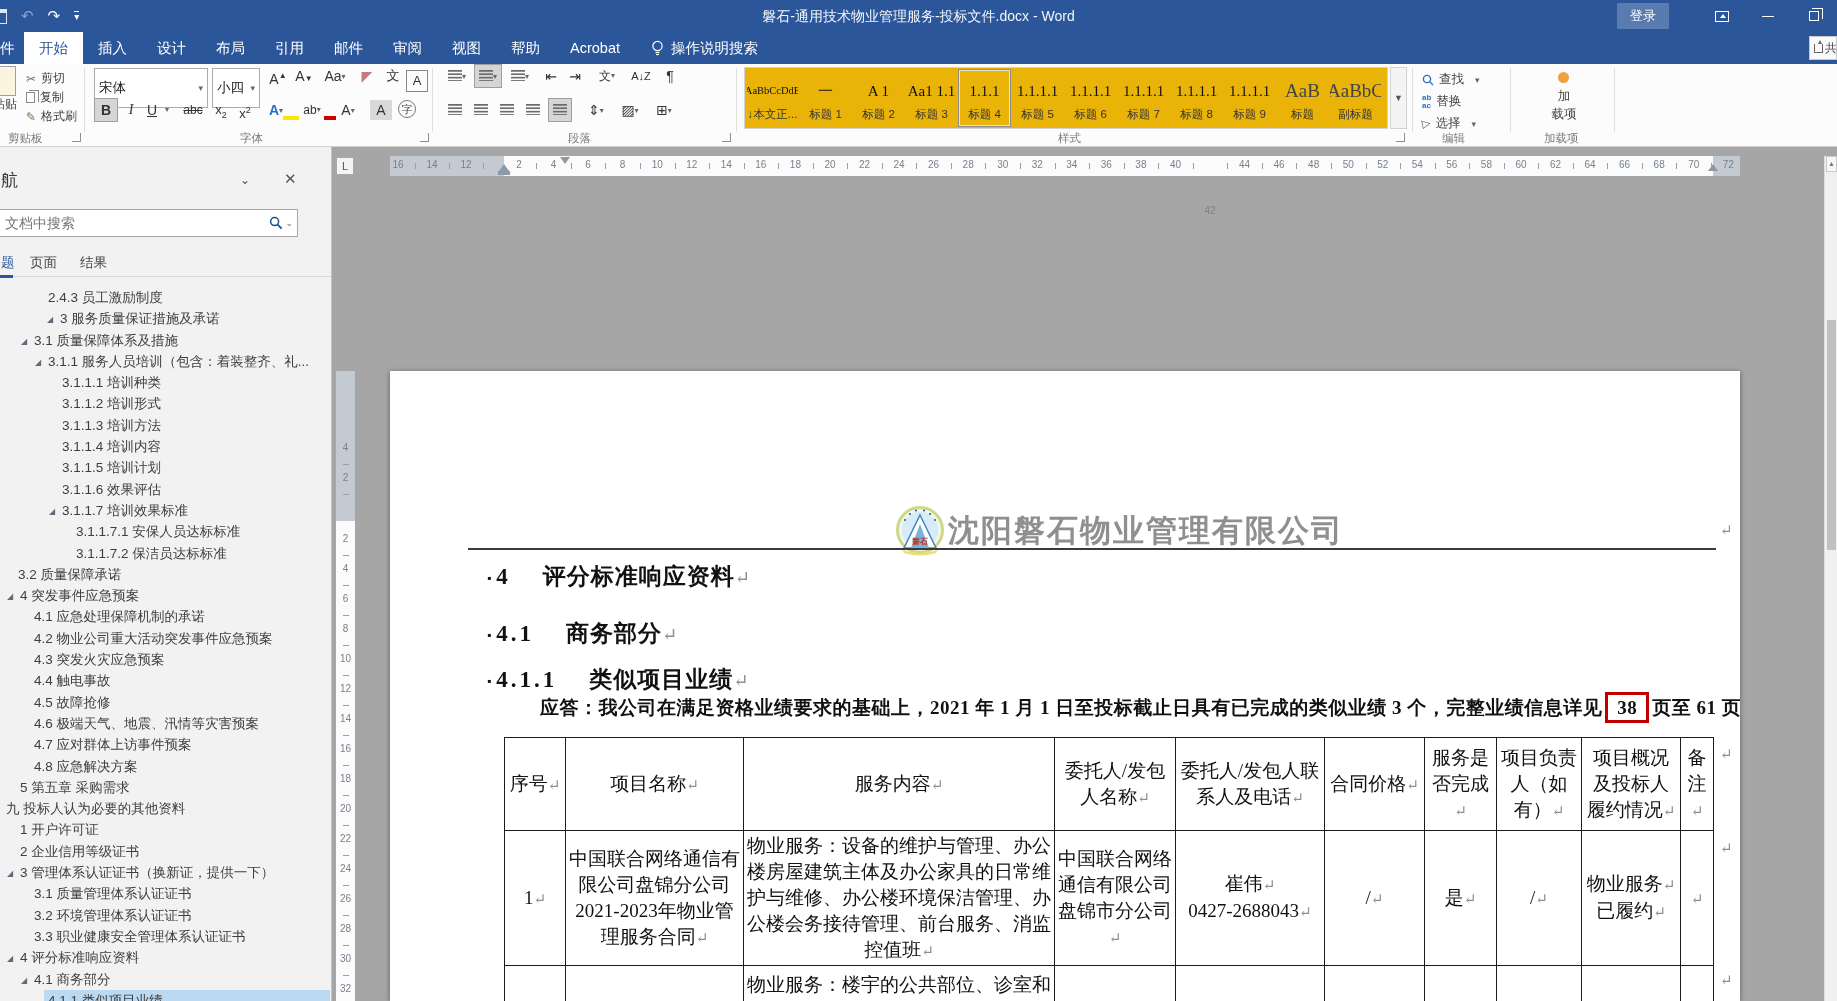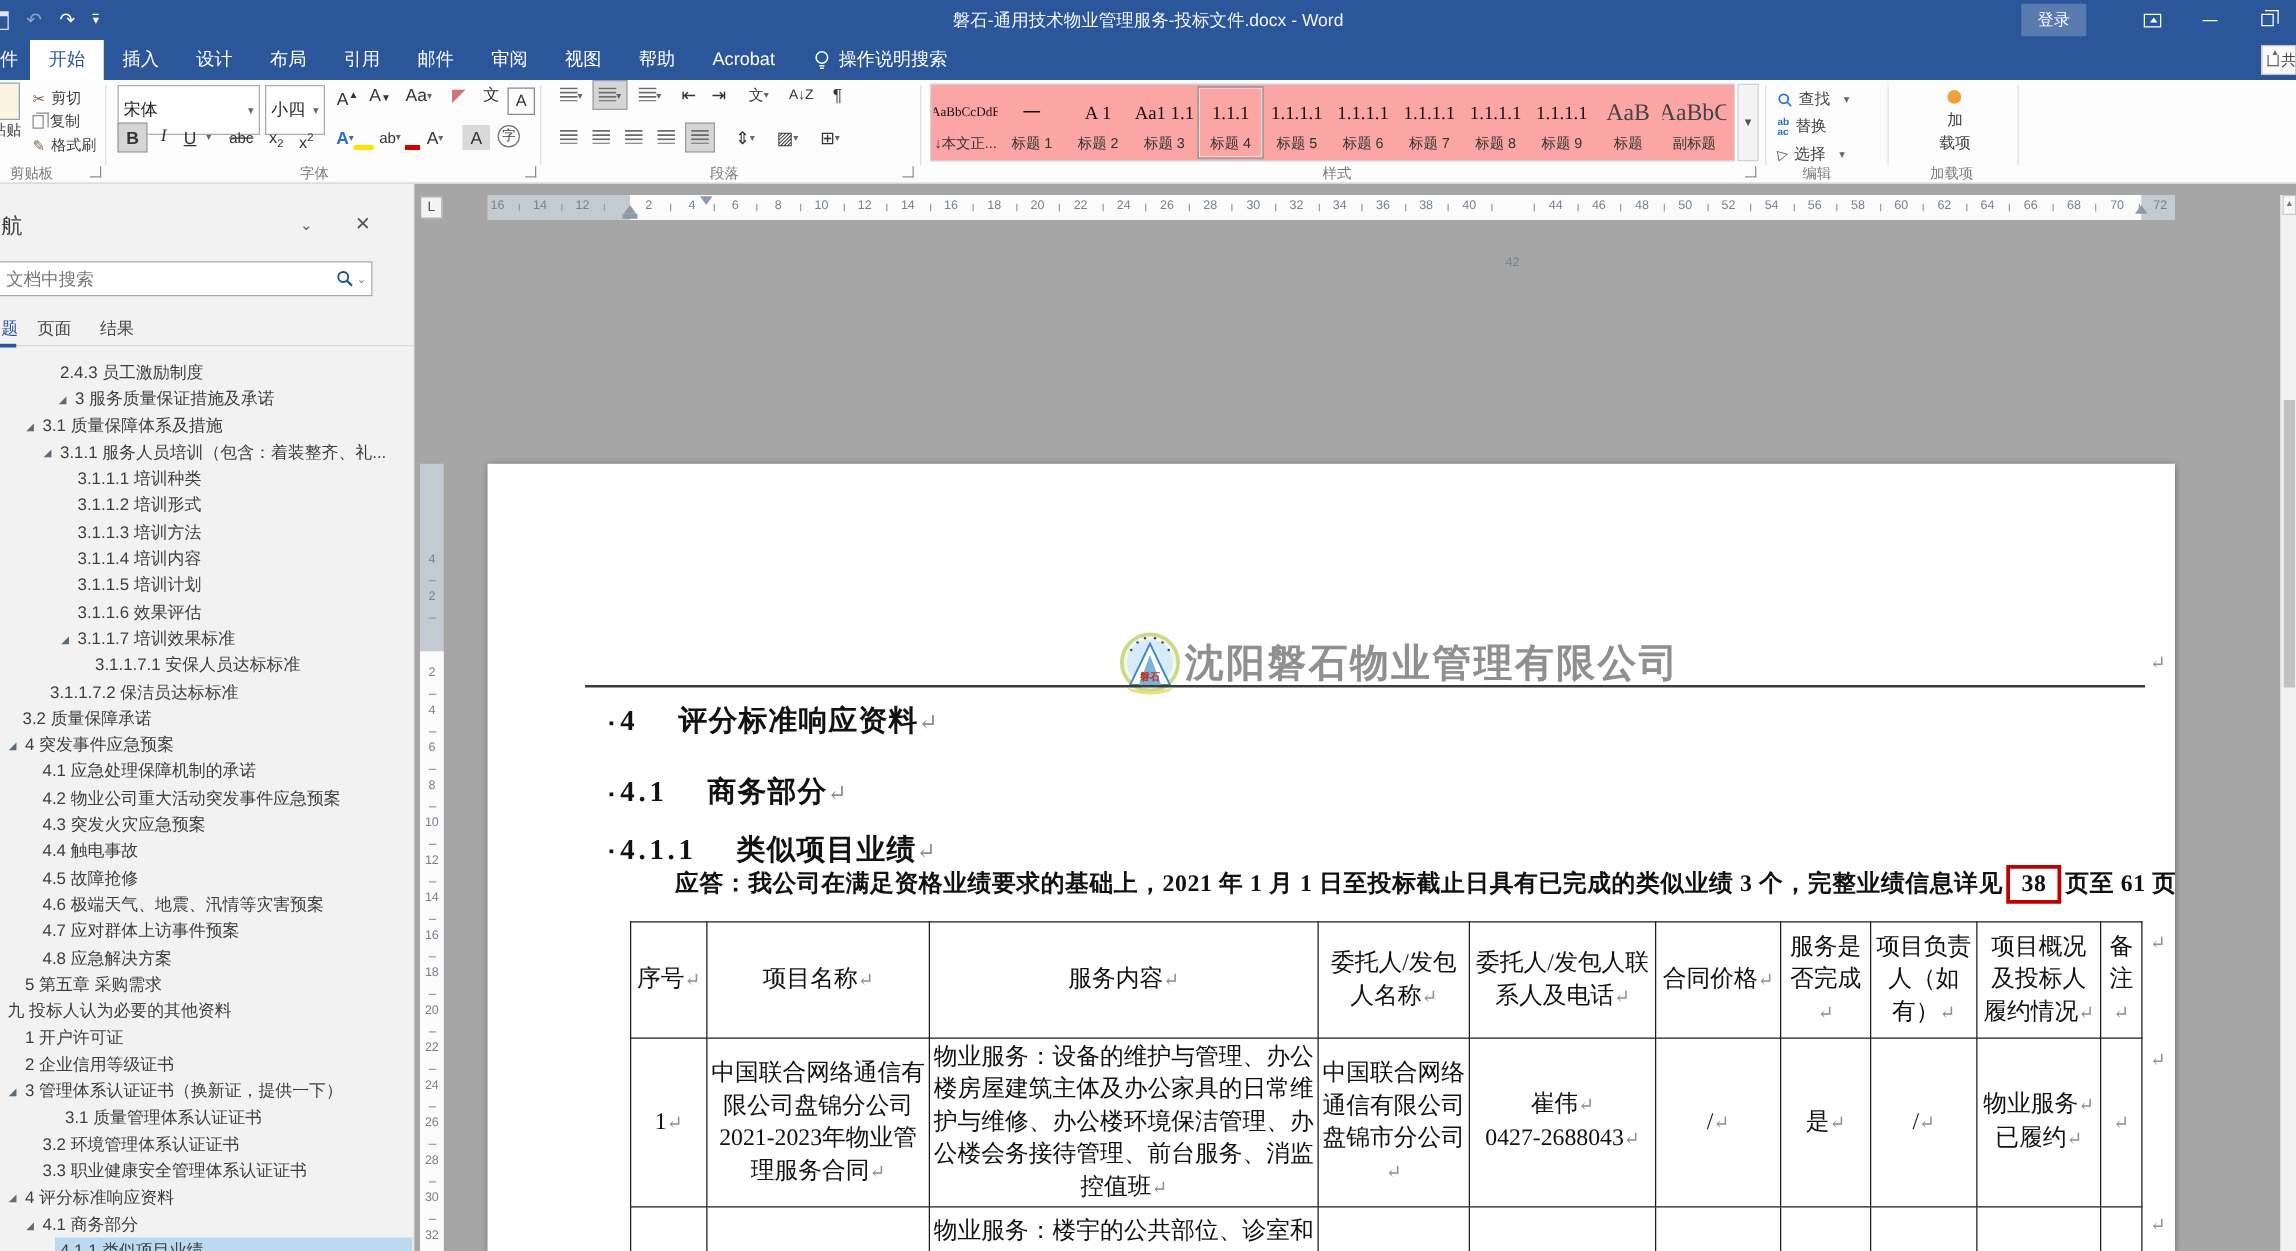--- a/index.html
+++ b/index.html
@@ -51,21 +51,21 @@
 .fb{position:absolute;height:24px;line-height:24px;text-align:center;color:#333;font-size:14px;white-space:nowrap}
 .fb .tri{font-size:8px;color:#666;vertical-align:2px}
 .fb.activeT{background:#d5d5d5;border:1px solid #9e9e9e;line-height:22px}
 .ulined{text-decoration:underline}
 .blueA{color:#2a6fc4;font-weight:bold}
 .hlbar{display:inline-block;width:16px;height:4px;background:#ffe400;vertical-align:-2px;margin-left:-17px}
 .redbar{display:inline-block;width:12px;height:4px;background:#d40000;vertical-align:-2px;margin-left:-13px}
 .shadeA{background:#d9d9d9;padding:0 3px}
 .circleZ{display:inline-block;width:18px;height:18px;border:1px solid #777;border-radius:50%;line-height:17px;font-size:11px}
 .lines{display:inline-block;width:14px;height:11px;background:linear-gradient(#6b6b6b 1.5px,transparent 1.5px);background-size:14px 3.4px}
-.gallery{position:absolute;left:744px;top:3px;width:644px;height:62px;border:1px solid #d2d2d2;background:#fca5a5;display:flex;overflow:hidden;padding:1px}
+.gallery{position:absolute;left:744px;top:3px;width:644px;height:62px;border:1px solid #d2d2d2;background:#eab308;display:flex;overflow:hidden;padding:1px}
 .chip{flex:0 0 53px;display:flex;flex-direction:column;align-items:center;justify-content:center;border:1px solid transparent;overflow:hidden}
 .chip.csel{border:1px solid #8e8e8e;box-shadow:0 0 0 1px #e2e2e2 inset}
 .chip-p{font-family:"Liberation Serif","DejaVu Serif",serif;font-size:15px;height:32px;line-height:32px;white-space:nowrap;color:#111}
 .chip:nth-child(1) .chip-p{font-size:10.5px}
 .chip:nth-child(11) .chip-p,.chip:nth-child(12) .chip-p{font-size:19px;color:#444}
 .chip-l{font-size:11.5px;color:#333;white-space:nowrap}
 .galmore{position:absolute;left:1390px;top:3px;width:17px;height:62px;border:1px solid #d2d2d2;background:#f4f4f4;text-align:center;font-size:9px;color:#555;line-height:60px}
 .edrow{position:absolute;left:1422px;display:flex;align-items:center;gap:5px;font-size:12.5px;white-space:nowrap}
 .edrow .car{font-size:9px;color:#666;margin-left:6px}
 .repic{font-size:8px;line-height:8px;color:#2a6fc4;font-weight:bold;text-align:left}
@@ -372,37 +372,37 @@
         <div class="nitem" style="padding-left: 34px;"><span class="ntri">◢</span><span class="ntxt">3.1 质量保障体系及措施</span></div>
         <div class="nitem" style="padding-left: 48px;"><span class="ntri">◢</span><span class="ntxt">3.1.1 服务人员培训（包含：着装整齐、礼...</span></div>
         <div class="nitem" style="padding-left: 62px;"><span class="ntxt">3.1.1.1 培训种类</span></div>
         <div class="nitem" style="padding-left: 62px;"><span class="ntxt">3.1.1.2 培训形式</span></div>
         <div class="nitem" style="padding-left: 62px;"><span class="ntxt">3.1.1.3 培训方法</span></div>
         <div class="nitem" style="padding-left: 62px;"><span class="ntxt">3.1.1.4 培训内容</span></div>
         <div class="nitem" style="padding-left: 62px;"><span class="ntxt">3.1.1.5 培训计划</span></div>
         <div class="nitem" style="padding-left: 62px;"><span class="ntxt">3.1.1.6 效果评估</span></div>
         <div class="nitem" style="padding-left: 62px;"><span class="ntri">◢</span><span class="ntxt">3.1.1.7 培训效果标准</span></div>
         <div class="nitem" style="padding-left: 76px;"><span class="ntxt">3.1.1.7.1 安保人员达标标准</span></div>
-        <div class="nitem" style="padding-left: 40px;"><span class="ntxt">3.1.1.7.2 保洁员达标标准</span></div>
+        <div class="nitem" style="padding-left: 76px;"><span class="ntxt">3.1.1.7.2 保洁员达标标准</span></div>
         <div class="nitem" style="padding-left: 18px;"><span class="ntxt">3.2 质量保障承诺</span></div>
         <div class="nitem" style="padding-left: 20px;"><span class="ntri">◢</span><span class="ntxt">4 突发事件应急预案</span></div>
         <div class="nitem" style="padding-left: 34px;"><span class="ntxt">4.1 应急处理保障机制的承诺</span></div>
         <div class="nitem" style="padding-left: 34px;"><span class="ntxt">4.2 物业公司重大活动突发事件应急预案</span></div>
         <div class="nitem" style="padding-left: 34px;"><span class="ntxt">4.3 突发火灾应急预案</span></div>
         <div class="nitem" style="padding-left: 34px;"><span class="ntxt">4.4 触电事故</span></div>
         <div class="nitem" style="padding-left: 34px;"><span class="ntxt">4.5 故障抢修</span></div>
         <div class="nitem" style="padding-left: 34px;"><span class="ntxt">4.6 极端天气、地震、汛情等灾害预案</span></div>
         <div class="nitem" style="padding-left: 34px;"><span class="ntxt">4.7 应对群体上访事件预案</span></div>
         <div class="nitem" style="padding-left: 34px;"><span class="ntxt">4.8 应急解决方案</span></div>
         <div class="nitem" style="padding-left: 20px;"><span class="ntxt">5 第五章 采购需求</span></div>
         <div class="nitem" style="padding-left: 6px;"><span class="ntxt">九 投标人认为必要的其他资料</span></div>
         <div class="nitem" style="padding-left: 20px;"><span class="ntxt">1 开户许可证</span></div>
         <div class="nitem" style="padding-left: 20px;"><span class="ntxt">2 企业信用等级证书</span></div>
         <div class="nitem" style="padding-left: 20px;"><span class="ntri">◢</span><span class="ntxt">3 管理体系认证证书（换新证，提供一下）</span></div>
-        <div class="nitem" style="padding-left: 52px;"><span class="ntxt">3.1 质量管理体系认证证书</span></div>
+        <div class="nitem" style="padding-left: 34px;"><span class="ntxt">3.1 质量管理体系认证证书</span></div>
         <div class="nitem" style="padding-left: 34px;"><span class="ntxt">3.2 环境管理体系认证证书</span></div>
         <div class="nitem" style="padding-left: 34px;"><span class="ntxt">3.3 职业健康安全管理体系认证证书</span></div>
         <div class="nitem" style="padding-left: 20px;"><span class="ntri">◢</span><span class="ntxt">4 评分标准响应资料</span></div>
         <div class="nitem" style="padding-left: 34px;"><span class="ntri">◢</span><span class="ntxt">4.1 商务部分</span></div>
         <div class="nitem nsel" style="padding-left: 48px;"><span class="ntxt">4.1.1 类似项目业绩</span></div>
       </div>
   </div>
 
   <div class="hruler" id="hruler">
     <div class="hr-marg"></div>

